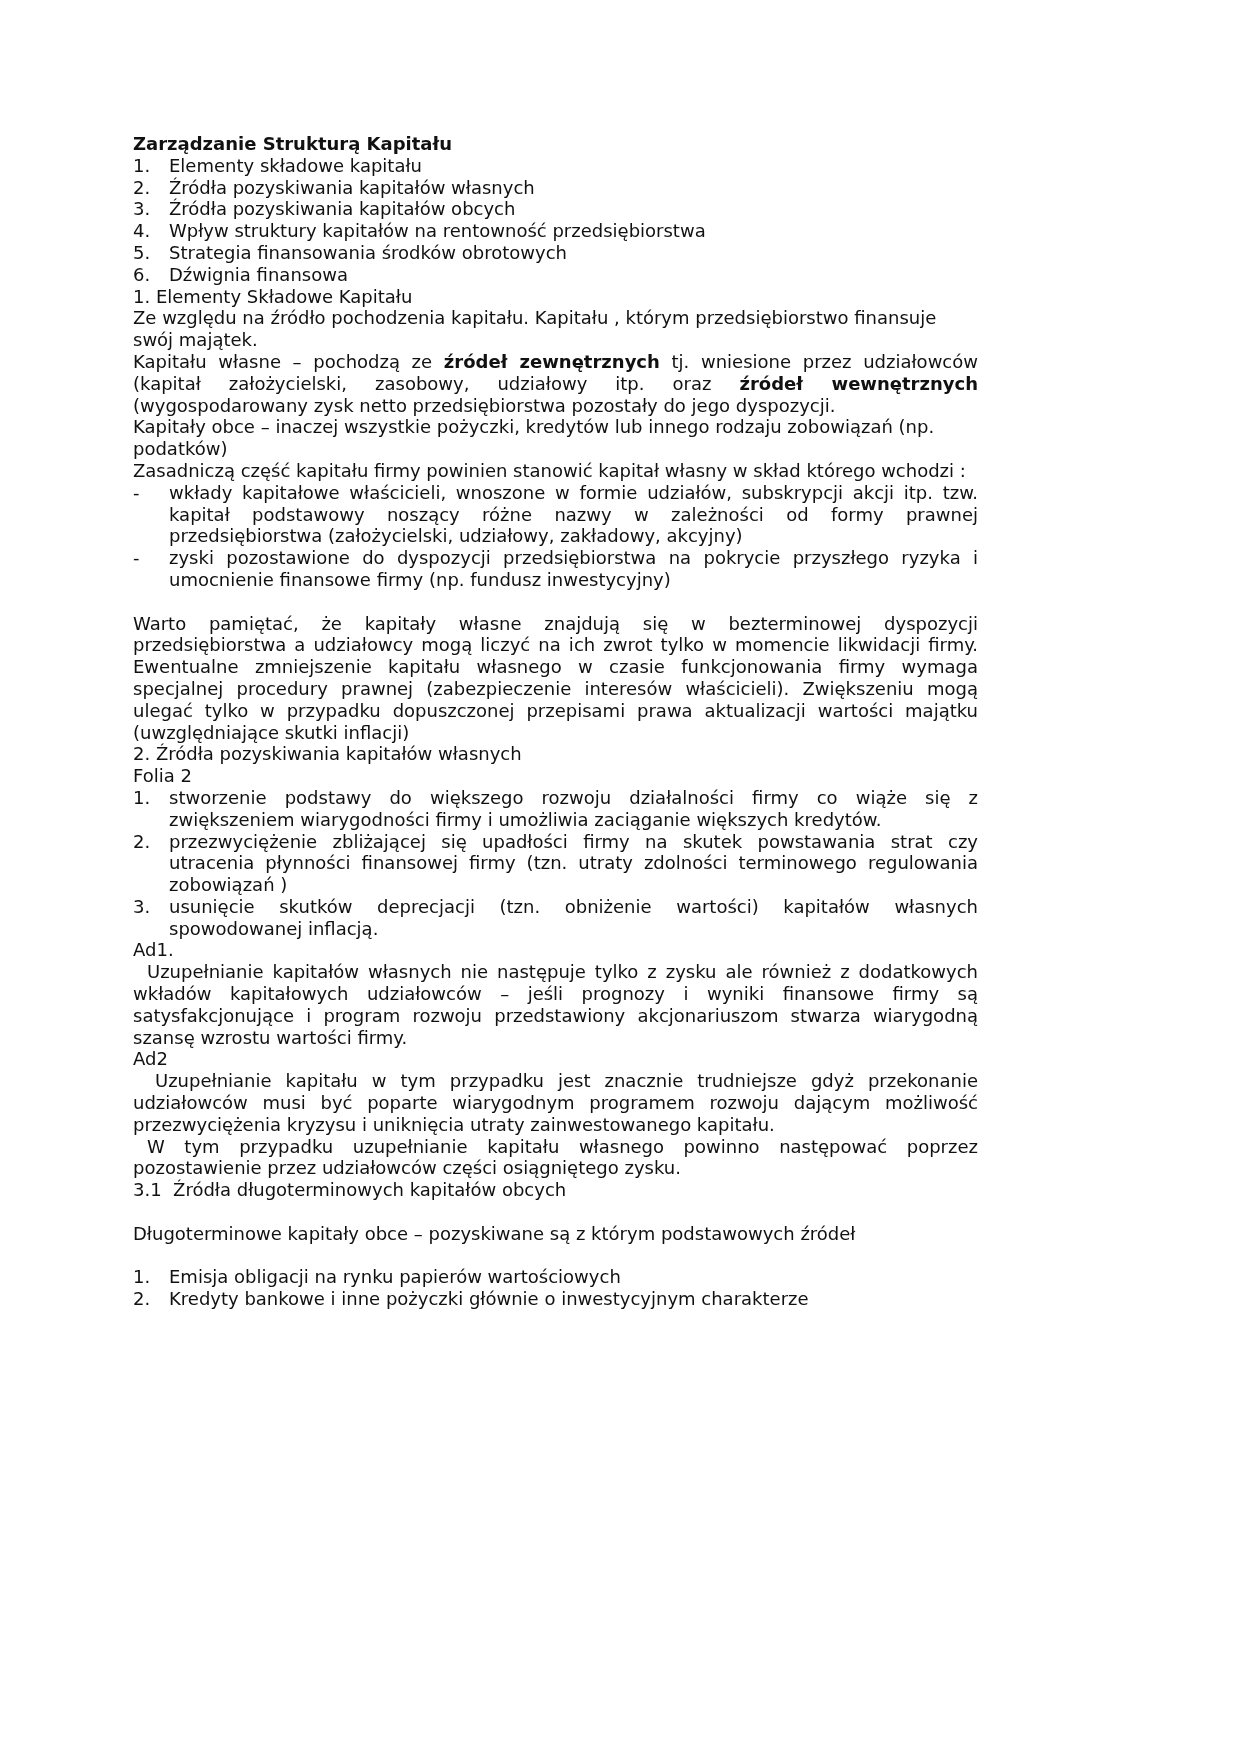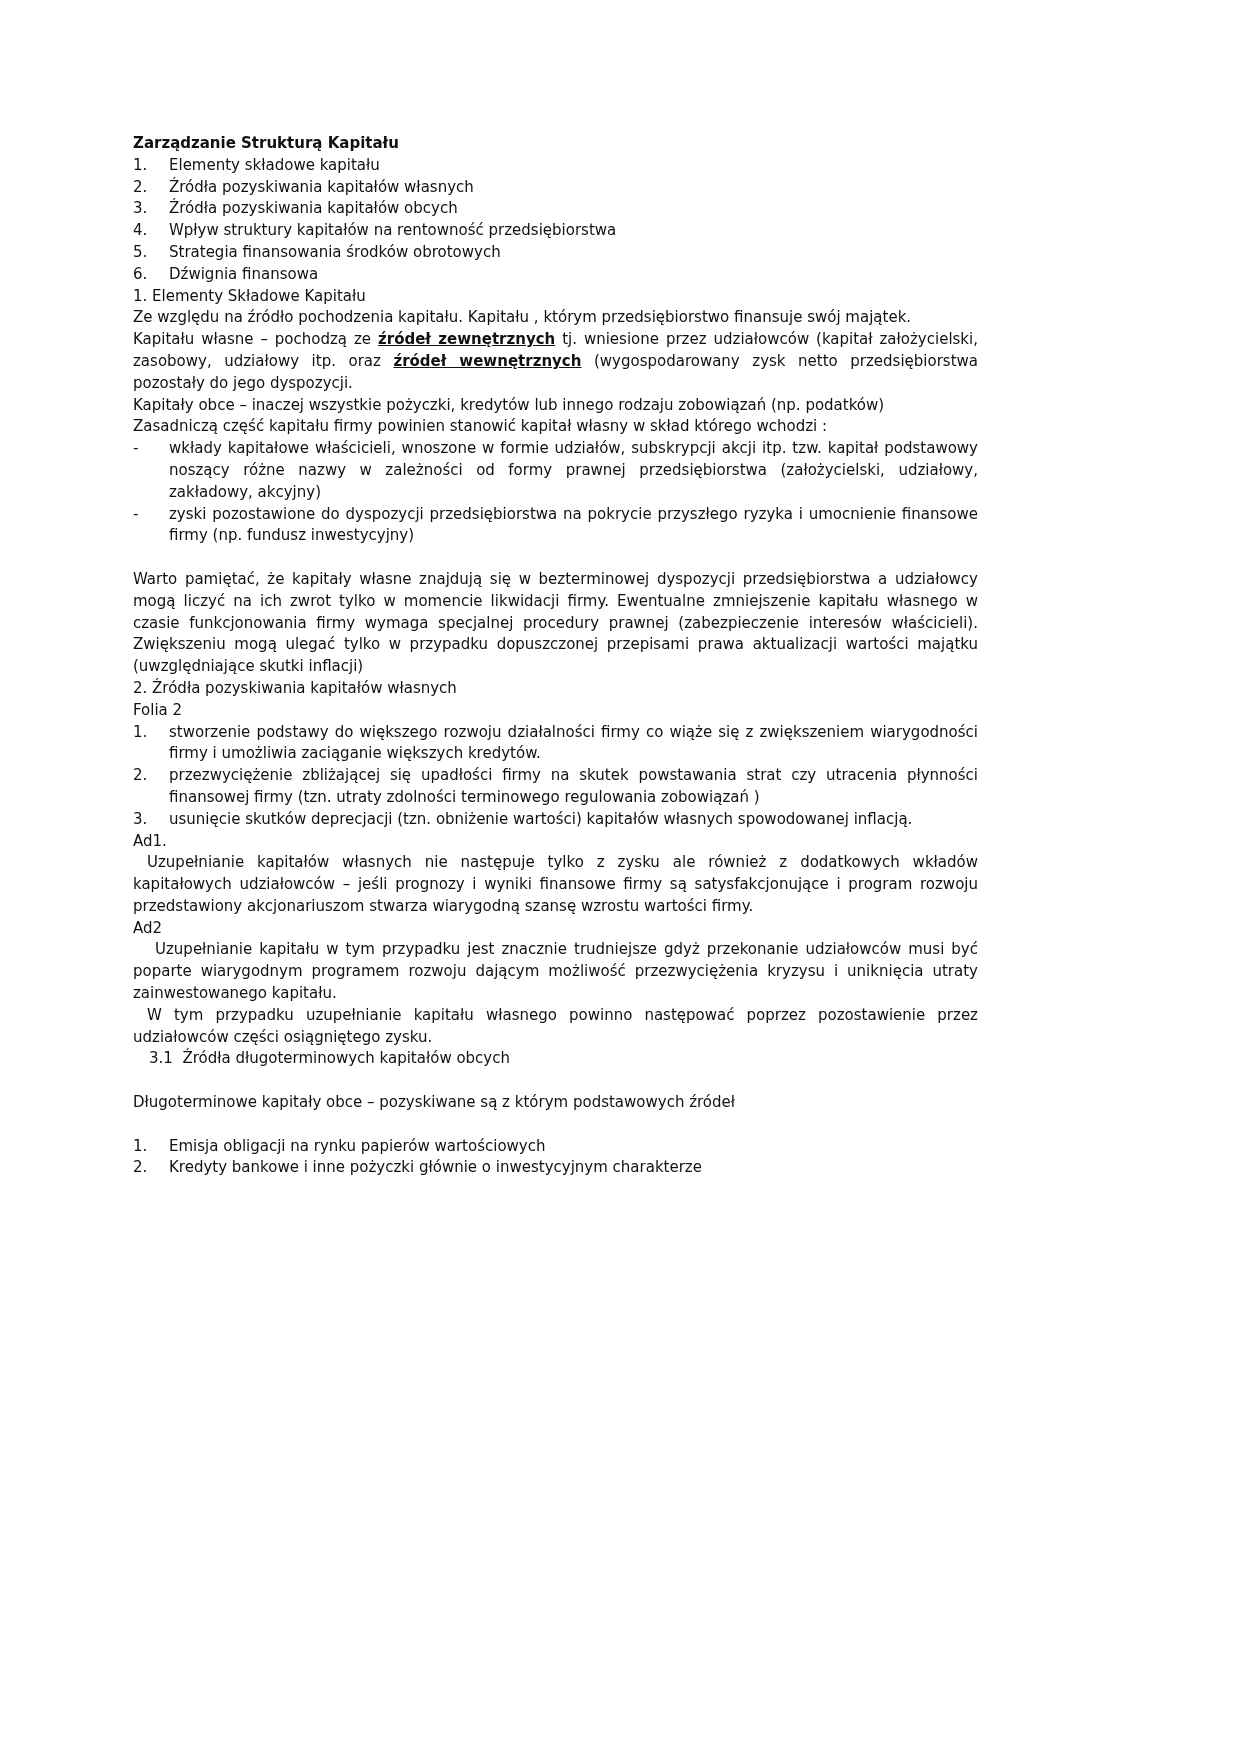--- a/index.html
+++ b/index.html
@@ -1,25 +1,25 @@
 <!DOCTYPE html>
 <html><head>
 <meta charset="utf-8">
 <style>
   html, body { margin:0; padding:0; background:#ffffff; }
   body { width:1240px; height:1754px; position:relative; overflow:hidden; }
   .page {
     position:absolute; left:133px; top:133px; width:845px;
-    font-family:"DejaVu Sans", sans-serif; font-size:15px; line-height:21.8px;
+    font-family:"DejaVu Sans", sans-serif; font-size:18px; line-height:21.8px;
     color:#111111;
   }
   .line { margin:0; padding:0; }
   .title { font-weight:bold; }
   .u { }
-  .b { font-weight:bold;text-decoration:underline; }
+  .b { font-weight:bold; }
   .just { text-align:justify; text-align-last:left; }
   .ol, .dl { margin:0; padding:0; list-style:none; }
   .item { display:flex; }
   .item .num { width:36px; flex:0 0 36px; }
   .item .txt { flex:1; }
   .blank { height:21.8px; }
   .indent1 { text-indent:14px; }
   .indent2 { text-indent:22px; }
 </style>
 </head>
@@ -97,21 +97,21 @@
         <span class="txt just">usunięcie skutków deprecjacji (tzn. obniżenie wartości) kapitałów własnych spowodowanej inflacją.</span>
       </div>
   </div>
 
   <p class="line">Ad1.</p>
   <p class="line just indent1">Uzupełnianie kapitałów własnych nie następuje tylko z zysku ale również z dodatkowych wkładów kapitałowych udziałowców – jeśli prognozy i wyniki finansowe firmy są satysfakcjonujące i program rozwoju przedstawiony akcjonariuszom stwarza wiarygodną szansę wzrostu wartości firmy.</p>
   <p class="line">Ad2</p>
   <p class="line just indent2">Uzupełnianie kapitału w tym przypadku jest znacznie trudniejsze gdyż przekonanie udziałowców musi być poparte wiarygodnym programem rozwoju dającym możliwość przezwyciężenia kryzysu i uniknięcia utraty zainwestowanego kapitału.</p>
   <p class="line just indent1">W tym przypadku uzupełnianie kapitału własnego powinno następować poprzez pozostawienie przez udziałowców części osiągniętego zysku.</p>
 
-  <p class="line u" style="white-space:pre;margin-left:16px;">3.1  Źródła długoterminowych kapitałów obcych</p>
+  <p class="line u" style="white-space:pre;">3.1  Źródła długoterminowych kapitałów obcych</p>
   <div class="blank"></div>
   <p class="line"><span class="u" style="white-space:pre;">Długoterminowe kapitały obce </span><span>– pozyskiwane są z którym podstawowych źródeł</span></p>
   <div class="blank"></div>
 
   <div class="ol">
     <div class="item">
         <span class="num">1.</span>
         <span class="txt">Emisja obligacji na rynku papierów wartościowych</span>
       </div>
     <div class="item">

